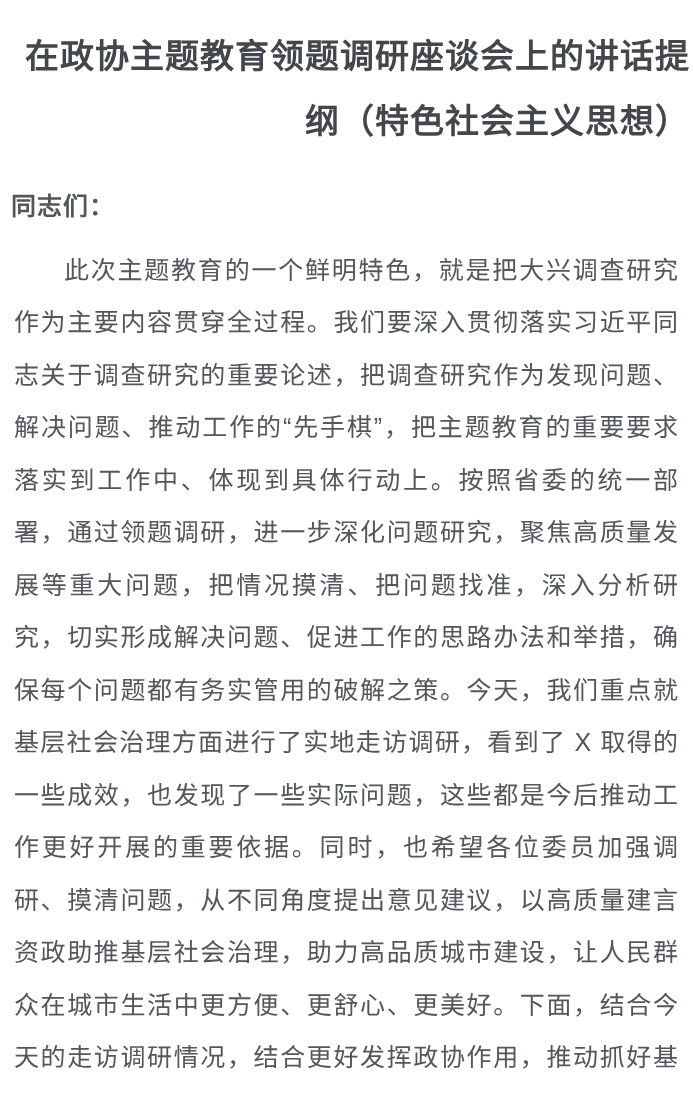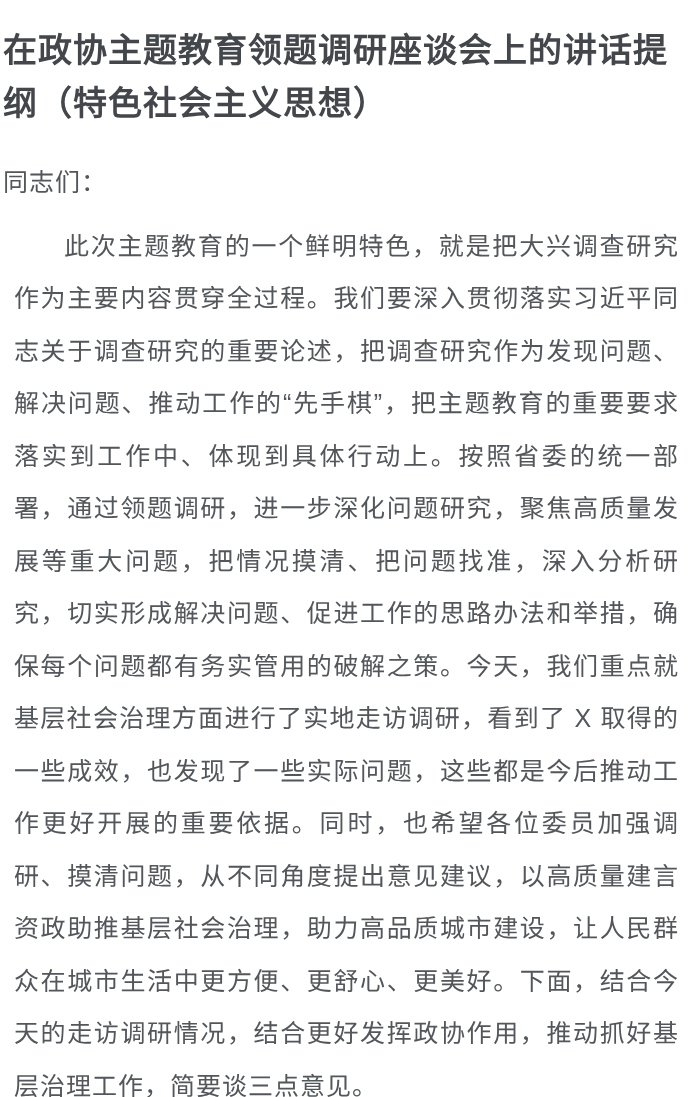--- a/index.html
+++ b/index.html
@@ -14,34 +14,35 @@
     box-sizing: border-box;
     background: #ffffff;
     padding: 24px 3px 0 3px;
     overflow: hidden;
     font-family: "Liberation Sans", "DejaVu Sans", sans-serif;
   }
   .doc-title {
     margin: 0 0 26px 0;
     font-size: 34px;
     font-weight: bold;
-    line-height: 53px;
+    line-height: 65px;
     letter-spacing: 1px;
-    text-align: left;
+    text-align: right;
     color: #43464a;
   }
   .doc-body {
     font-size: 25px;
     line-height: 52.5px;
     letter-spacing: 1px;
     color: #53575b;
     text-align: justify;
   }
   .salutation {
-    margin: 0;
+    margin: 8px;
+    font-weight: bold;
   }
   .body-para {
     margin: 11px;
     text-indent: 2em;
   }
 </style>
 </head>
 <body>
 
 <div class="page">

